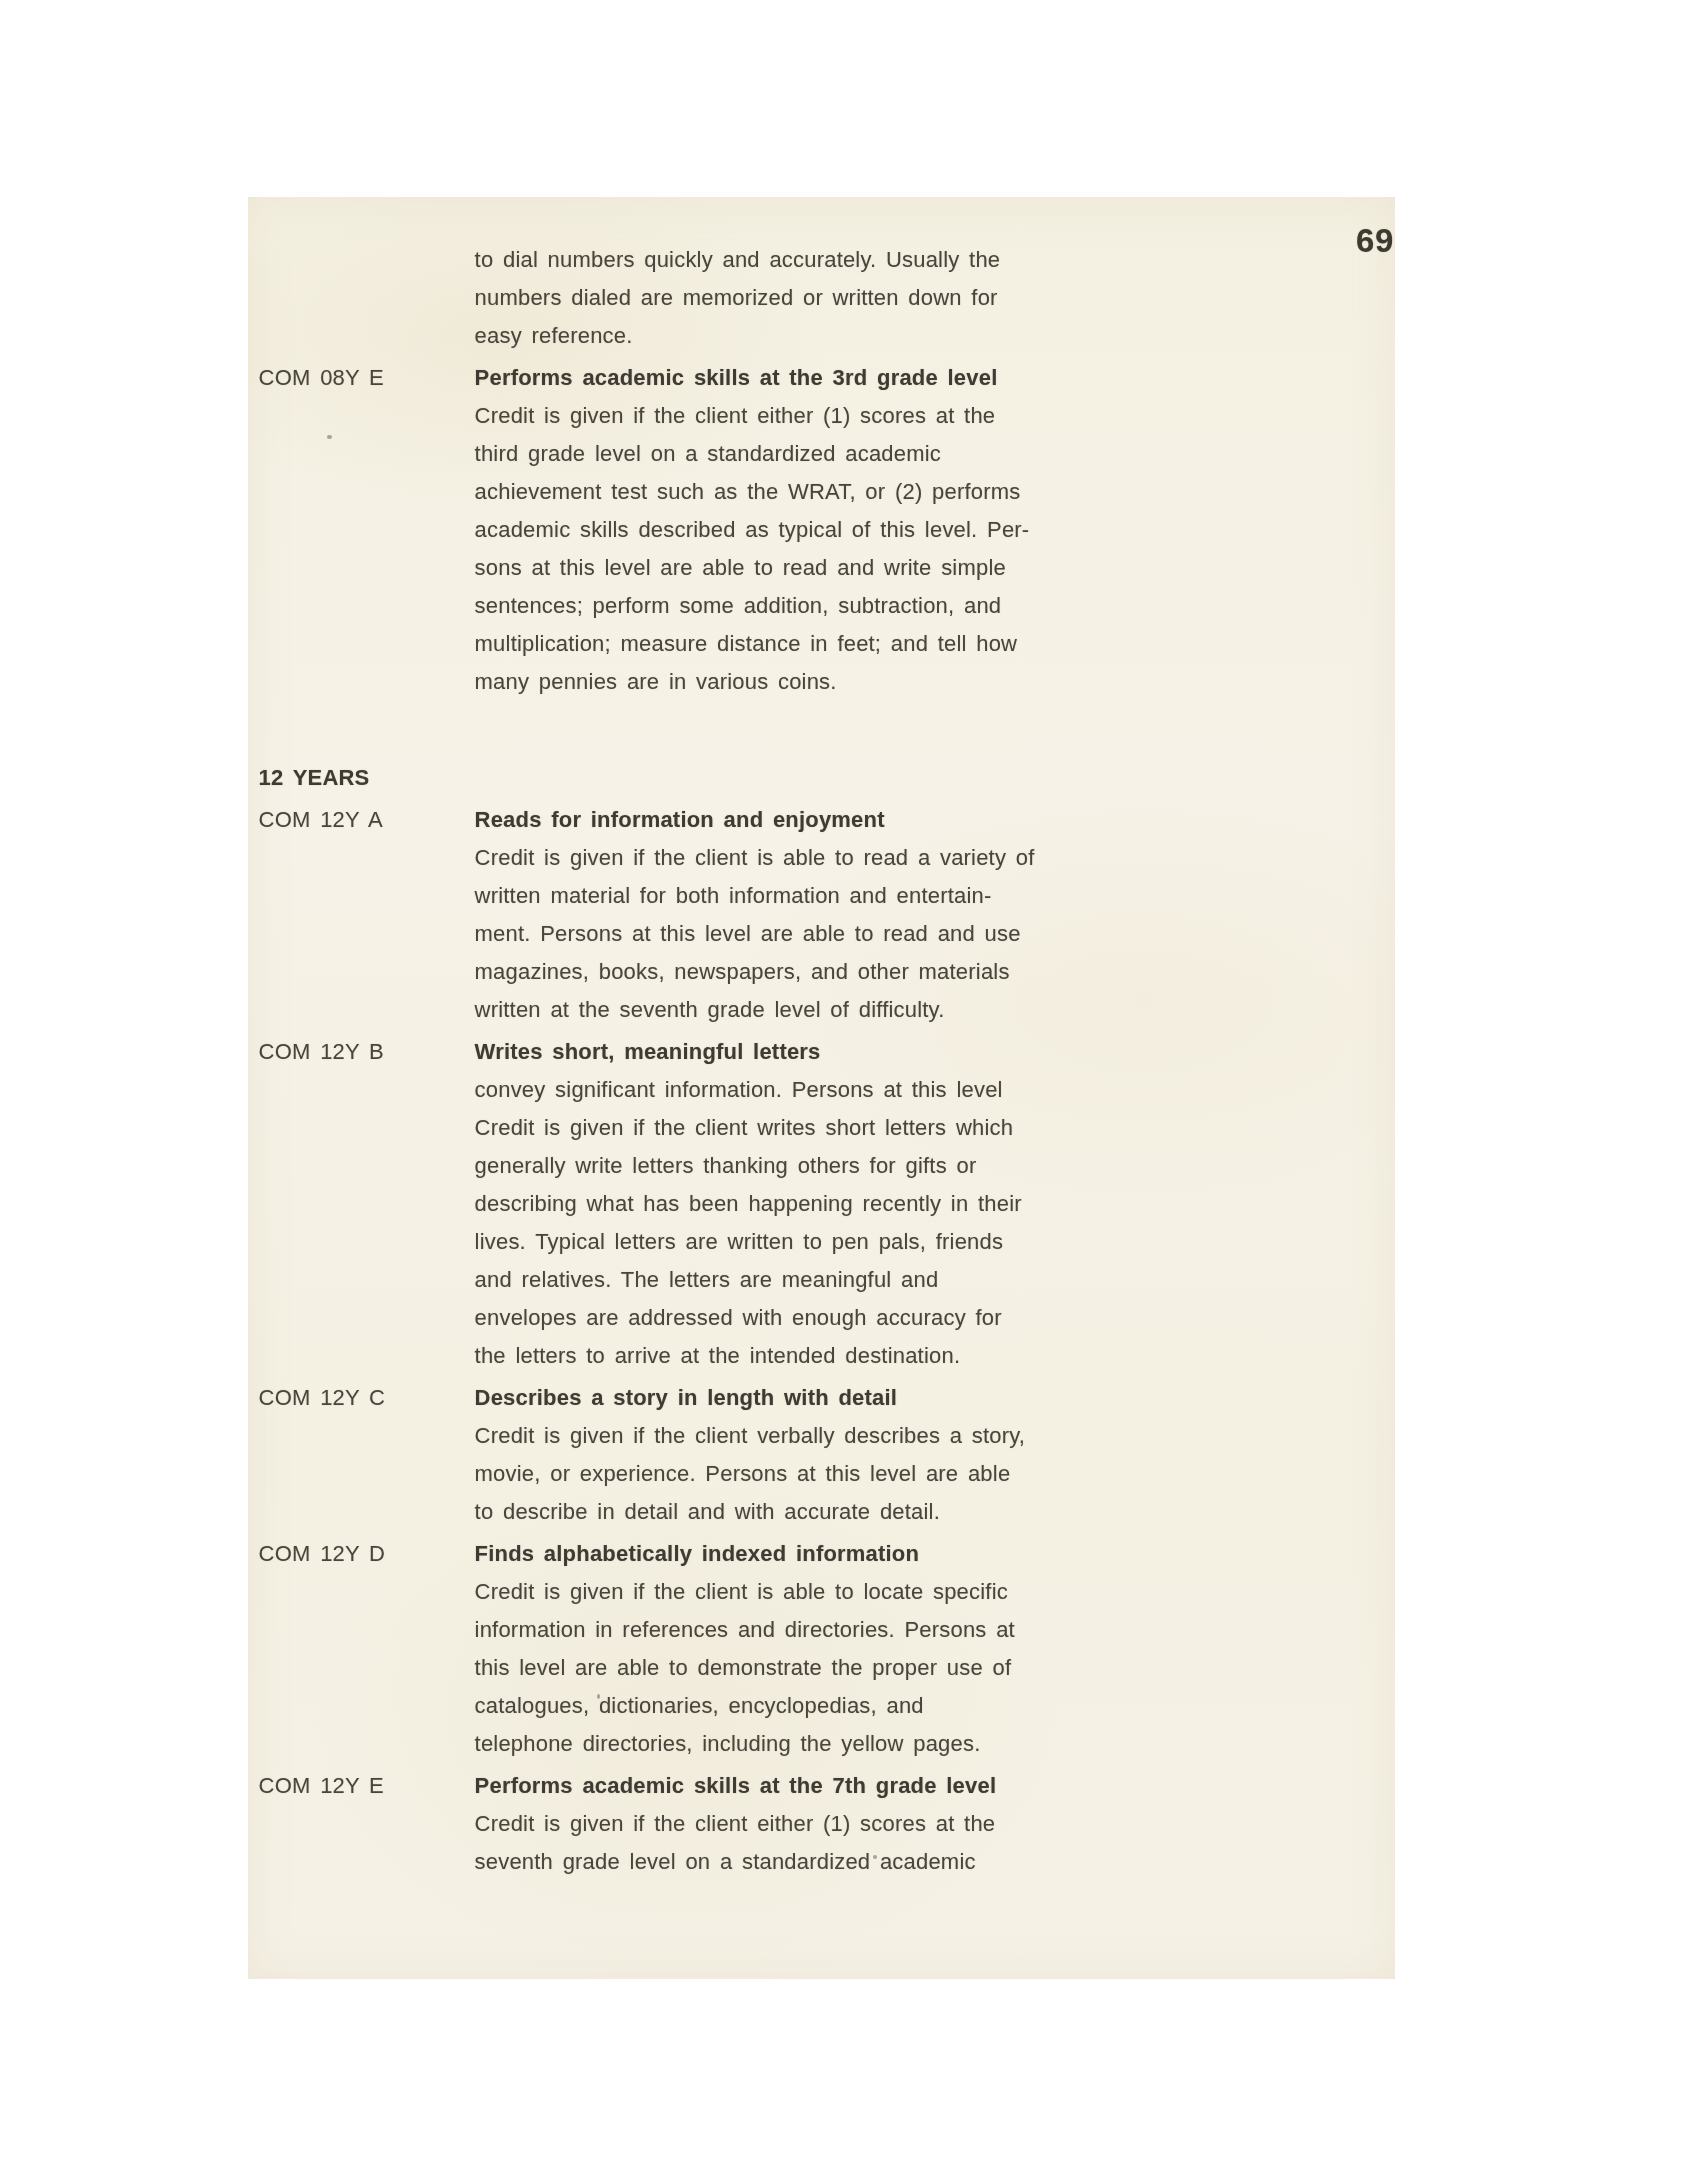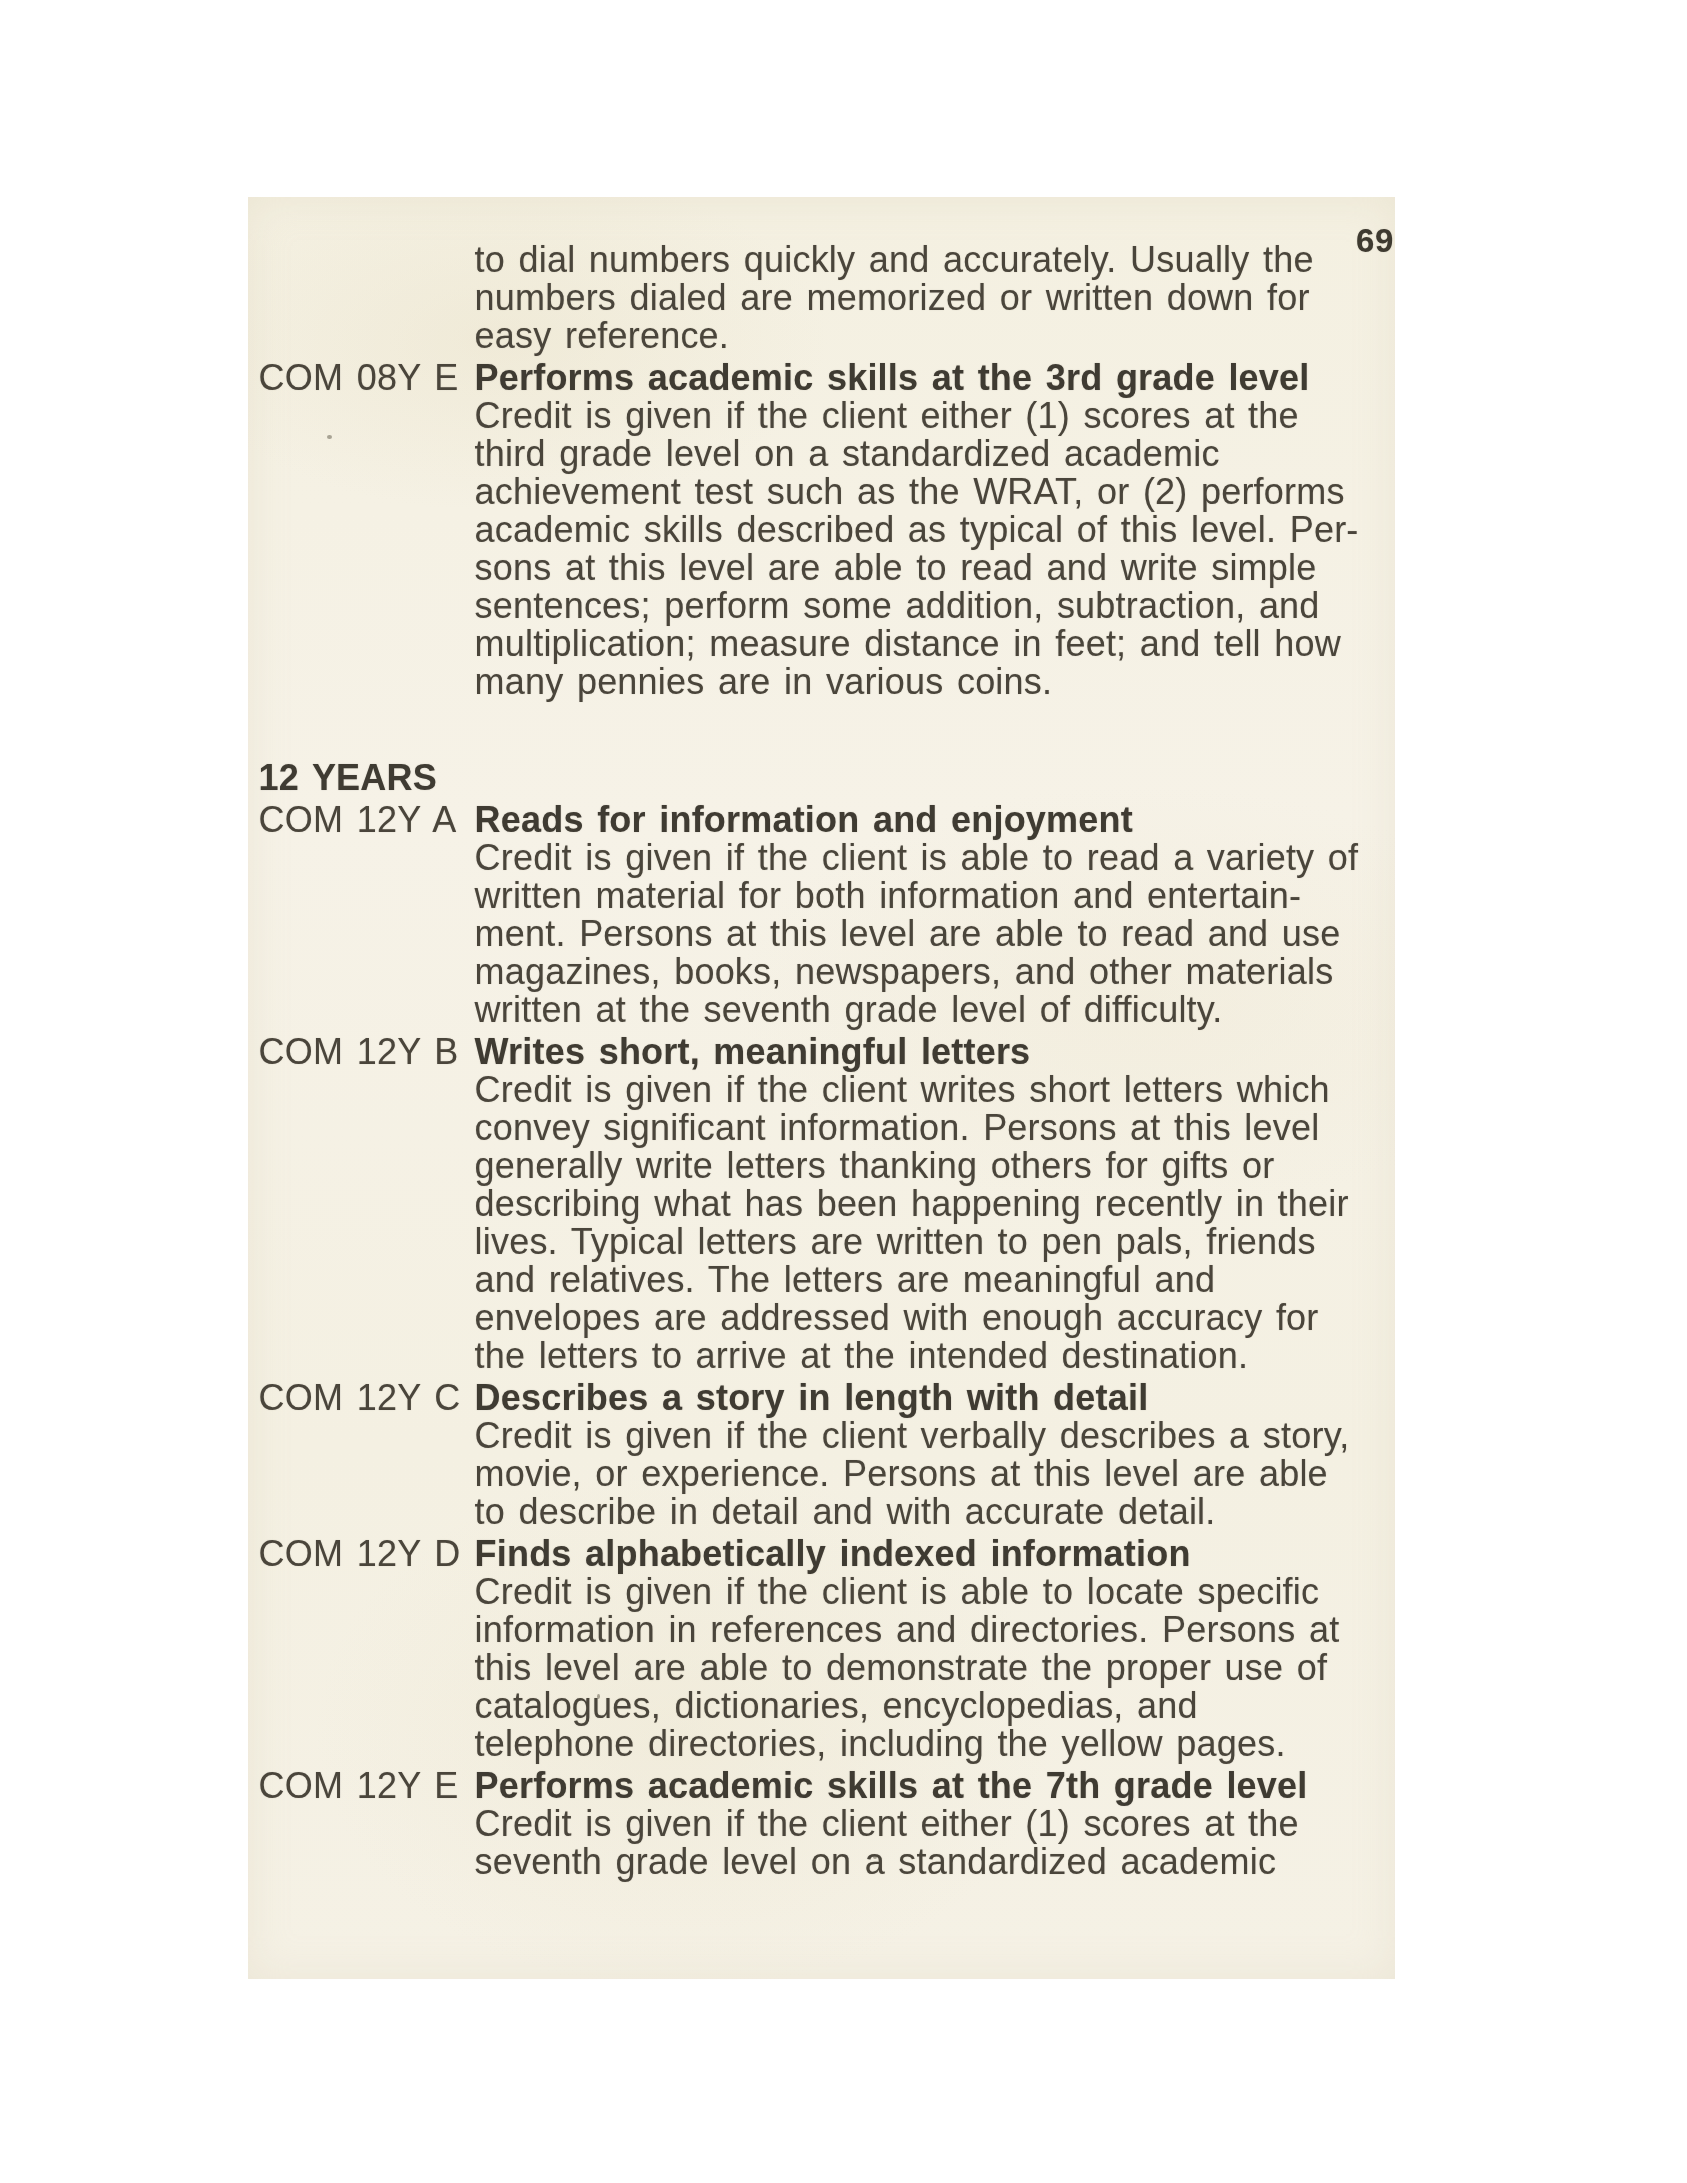--- a/index.html
+++ b/index.html
@@ -36,21 +36,21 @@
     color: #3e3a30;
     letter-spacing: 0.7px;
     text-shadow: 0 0 1.3px rgba(62,58,48,0.25);
   }
   .content {
     position: absolute;
     left: 10.6px;   
     top: 44px;    
     width: 1125px;
     color: #4a453b;
-    font-size: 36px;
+    font-size: 22px;
     line-height: 38px;
     letter-spacing: 0.2px;
     word-spacing: 3.3px;
     text-shadow: 0 0 1.3px rgba(74,69,59,0.22);
   }
   .item {
     display: flex;
     align-items: flex-start;
     margin-top: 4px;
   }
@@ -131,22 +131,22 @@
         <div class="line">ment. Persons at this level are able to read and use</div>
         <div class="line">magazines, books, newspapers, and other materials</div>
         <div class="line">written at the seventh grade level of difficulty.</div>
       </div>
     </div>
 
     <div class="item">
       <div class="label-col">COM 12Y B</div>
       <div class="text-col">
         <div class="line heading">Writes short, meaningful letters</div>
+        <div class="line">convey significant information. Persons at this level</div>
         <div class="line">Credit is given if the client writes short letters which</div>
-        <div class="line">convey significant information. Persons at this level</div>
         <div class="line">generally write letters thanking others for gifts or</div>
         <div class="line">describing what has been happening recently in their</div>
         <div class="line">lives. Typical letters are written to pen pals, friends</div>
         <div class="line">and relatives. The letters are meaningful and</div>
         <div class="line">envelopes are addressed with enough accuracy for</div>
         <div class="line">the letters to arrive at the intended destination.</div>
       </div>
     </div>
 
     <div class="item">

